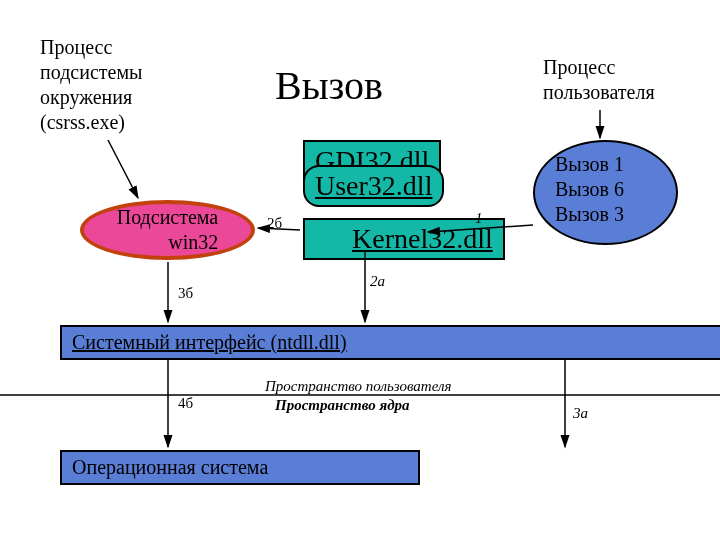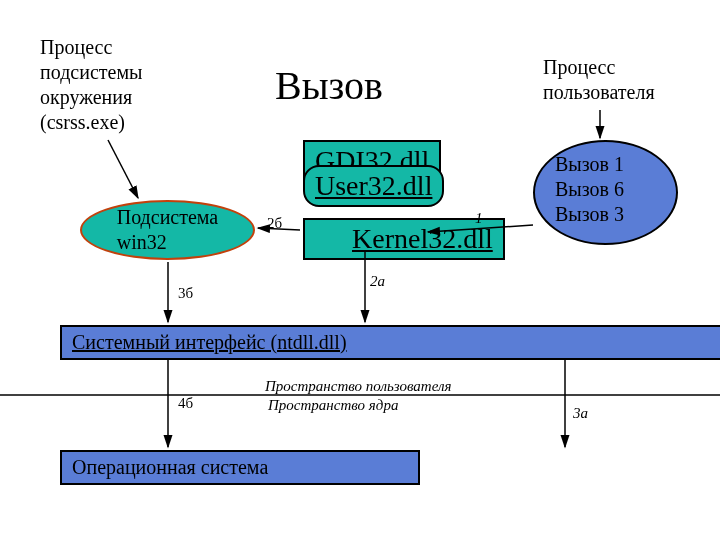--- a/index.html
+++ b/index.html
@@ -3,21 +3,21 @@
   <meta charset="utf-8">
   <style>
     * { box-sizing: border-box; }
     body { margin: 0; padding: 0; width: 720px; height: 540px; font-family: "Times New Roman", serif; position: relative; background: #fff; }
     .abs { position: absolute; }
     .title { font-size: 40px; }
     .label { font-size: 20px; line-height: 1.25; }
     .small { font-size: 15px; }
     .dllbox { border: 2px solid #000; padding: 3px 10px; font-size: 28px; text-decoration: underline; background: #14b8a6; }
     .bar { background: #5a7dd6; border: 2px solid #000; padding: 4px 10px; font-size: 20px; }
-    .ellipse { border: 2px solid #c2410c; border-radius: 50%; display: flex; align-items: center; justify-content: center; text-align: left; background: #14b8a6; }
+    .ellipse { border: 4px solid #c2410c; border-radius: 50%; display: flex; align-items: center; justify-content: center; text-align: right; background: #ec4899; }
     .ellipse-blue { background: #5a7dd6; border: 2px solid #000; border-radius: 50%; }
     svg.arrows { position: absolute; top: 0; left: 0; pointer-events: none; }
   </style>
 </head>
 <body>
 
 <div class="abs title" style="left:275px; top:62px;">Вызов</div>
 
 <div class="abs label" style="left:40px; top:35px; white-space:pre;">Процесс
 подсистемы
@@ -45,21 +45,21 @@
 <div class="abs small" style="left:475px; top:210px; font-style:italic;">1</div>
 <div class="abs small" style="left:370px; top:265px; font-style:italic;margin-top:8px;">2а</div>
 <div class="abs small" style="left:267px; top:215px;">2б</div>
 <div class="abs small" style="left:573px; top:405px; font-style:italic;">3а</div>
 <div class="abs small" style="left:178px; top:285px;">3б</div>
 <div class="abs small" style="left:178px; top:395px;">4б</div>
 
 <div class="abs bar" style="left:60px; top:325px; width:702px;text-decoration:underline;">Системный интерфейс (ntdll.dll)</div>
 
 <div class="abs small" style="left:265px; top:365px; font-style:italic;margin-top:13px;">Пространство пользователя</div>
-<div class="abs small" style="left:268px; top:397px; font-style:italic;">Пространство ядра</div>
+<div class="abs small" style="left:275px; top:397px; font-style:italic;font-weight:bold;">Пространство ядра</div>
 
 <div class="abs bar" style="left:60px; top:450px; width:360px;">Операционная система</div>
 
 <svg class="arrows" width="720" height="540">
   <defs>
     <marker id="ah" markerWidth="10" markerHeight="10" refX="8" refY="3" orient="auto">
       <path d="M0,0 L0,6 L9,3 z" fill="#000"></path>
     </marker>
   </defs>
 

